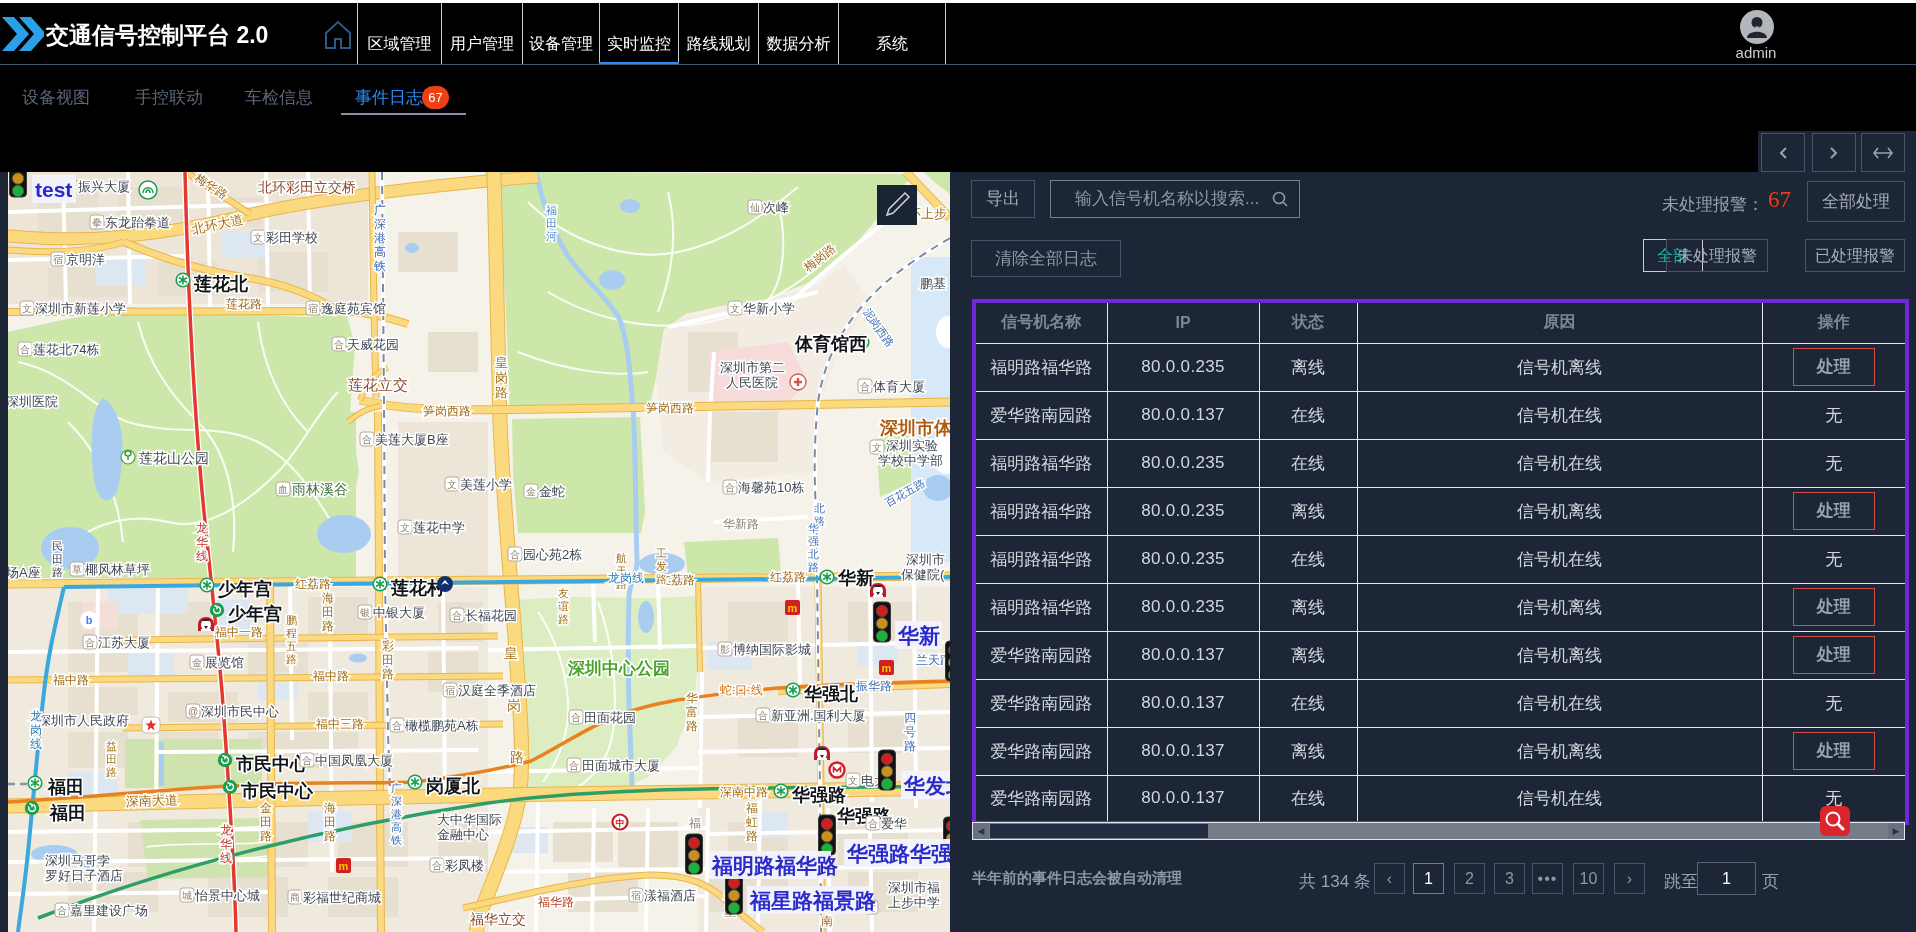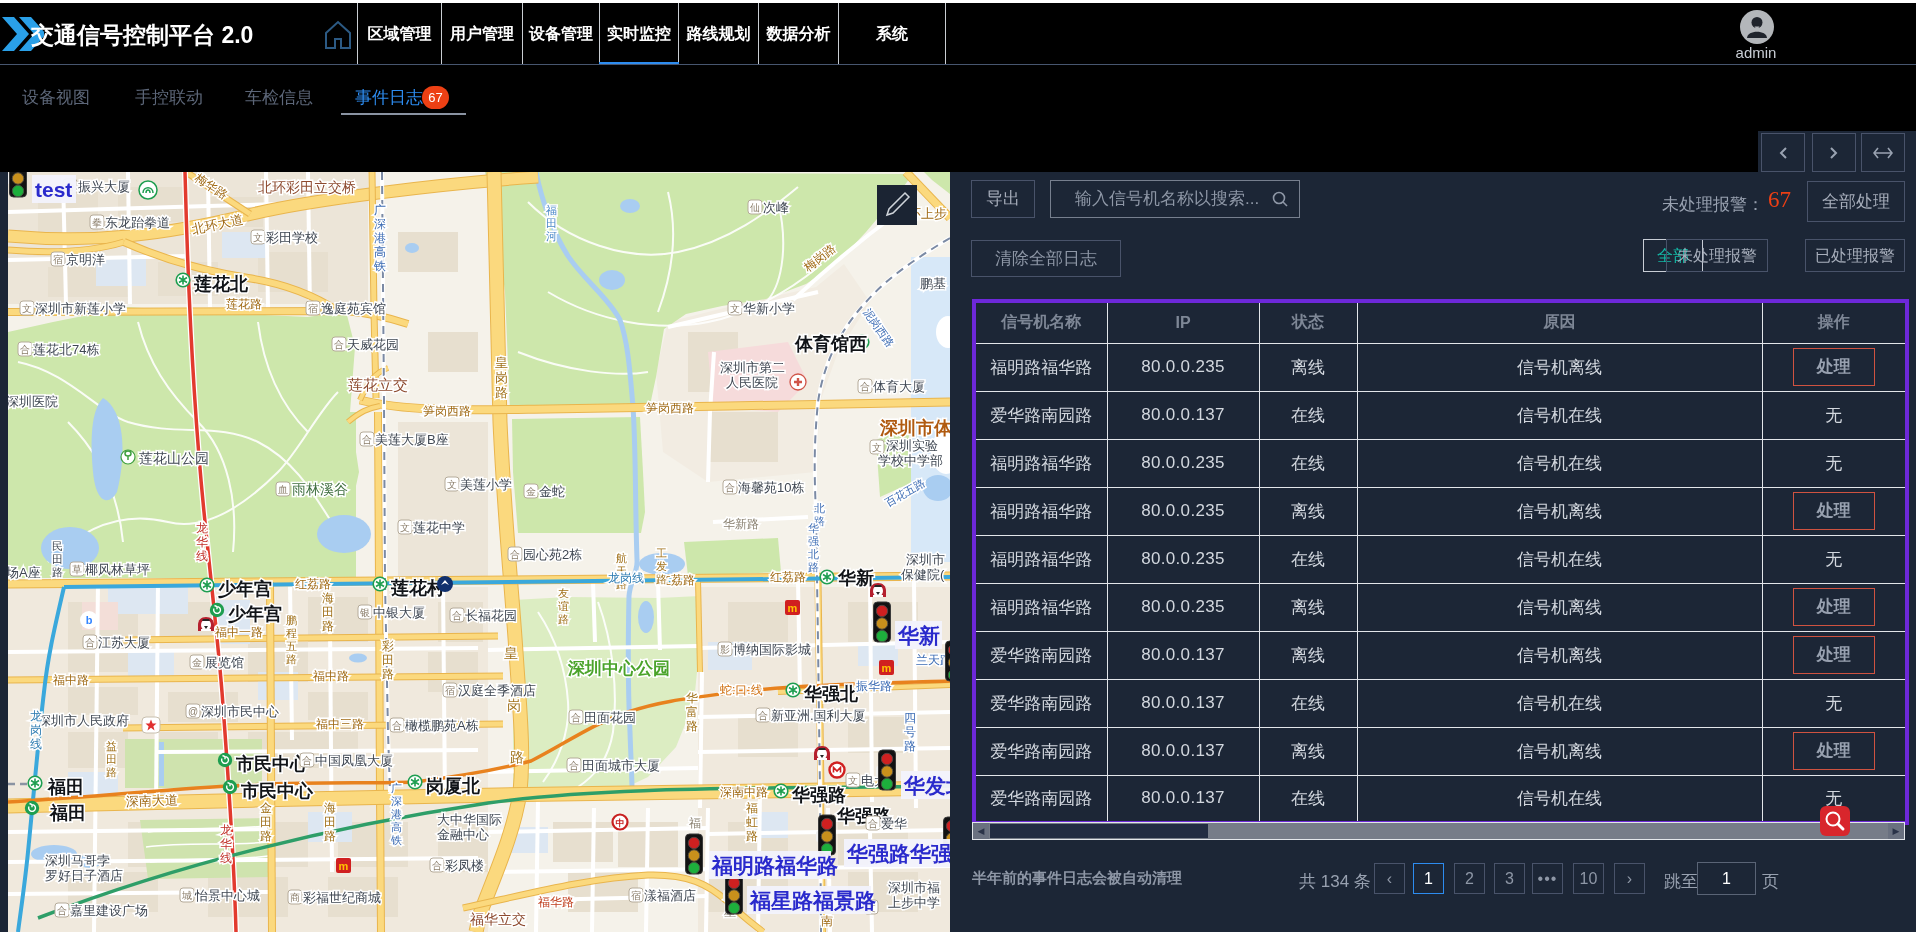--- a/index.html
+++ b/index.html
@@ -2,23 +2,23 @@
 <html><head>
 <meta charset="utf-8">
 <style>
 *{margin:0;padding:0;box-sizing:border-box}
 html,body{width:1916px;height:932px;overflow:hidden}
 body{background:#1c2636;font-family:"Liberation Sans",sans-serif;position:relative}
 .abs{position:absolute}
 
 #navbar{position:absolute;left:0;top:0;width:1916px;height:65px;background:#000;border-top:3px solid #fff}
 #logo{position:absolute;left:2px;top:13px}
-#title{position:absolute;left:31px;top:17px;color:#fff;font-size:23px;font-weight:bold}
+#title{position:absolute;left:46px;top:17px;color:#fff;font-size:23px;font-weight:bold}
 .nsep{position:absolute;top:0;width:1px;height:62px;background:#c9cdd2}
-.mitem{position:absolute;top:0;height:54px;line-height:62px;text-align:center;color:#fff;font-size:16px;font-weight:bold}
+.mitem{position:absolute;top:10px;height:54px;line-height:62px;text-align:center;color:#fff;font-size:16px;font-weight:normal}
 #underl{position:absolute;left:599px;top:59px;width:80px;height:3px;background:#2d8cf0}
 #avatar{position:absolute;left:1740px;top:7px;width:34px;height:34px;border-radius:50%;background:#b3b6ba}
 #admin{position:absolute;left:1726px;top:41px;width:60px;text-align:center;color:#c9ced5;font-size:15px}
 
 #tabbar{position:absolute;left:0;top:65px;width:1916px;height:66px;background:#000000}
 .tab{position:absolute;top:21px;font-size:17px;color:#5c6678}
 #tabunder{position:absolute;left:341px;top:48px;width:125px;height:2px;background:#8a93a2}
 #badge{position:absolute;left:422px;top:21px;width:27px;height:23px;border-radius:12px;background:#ed4014;color:#fff;font-size:13px;text-align:center;line-height:23px}
 
 #strip{position:absolute;left:0;top:131px;width:1758px;height:41px;background:#000}

